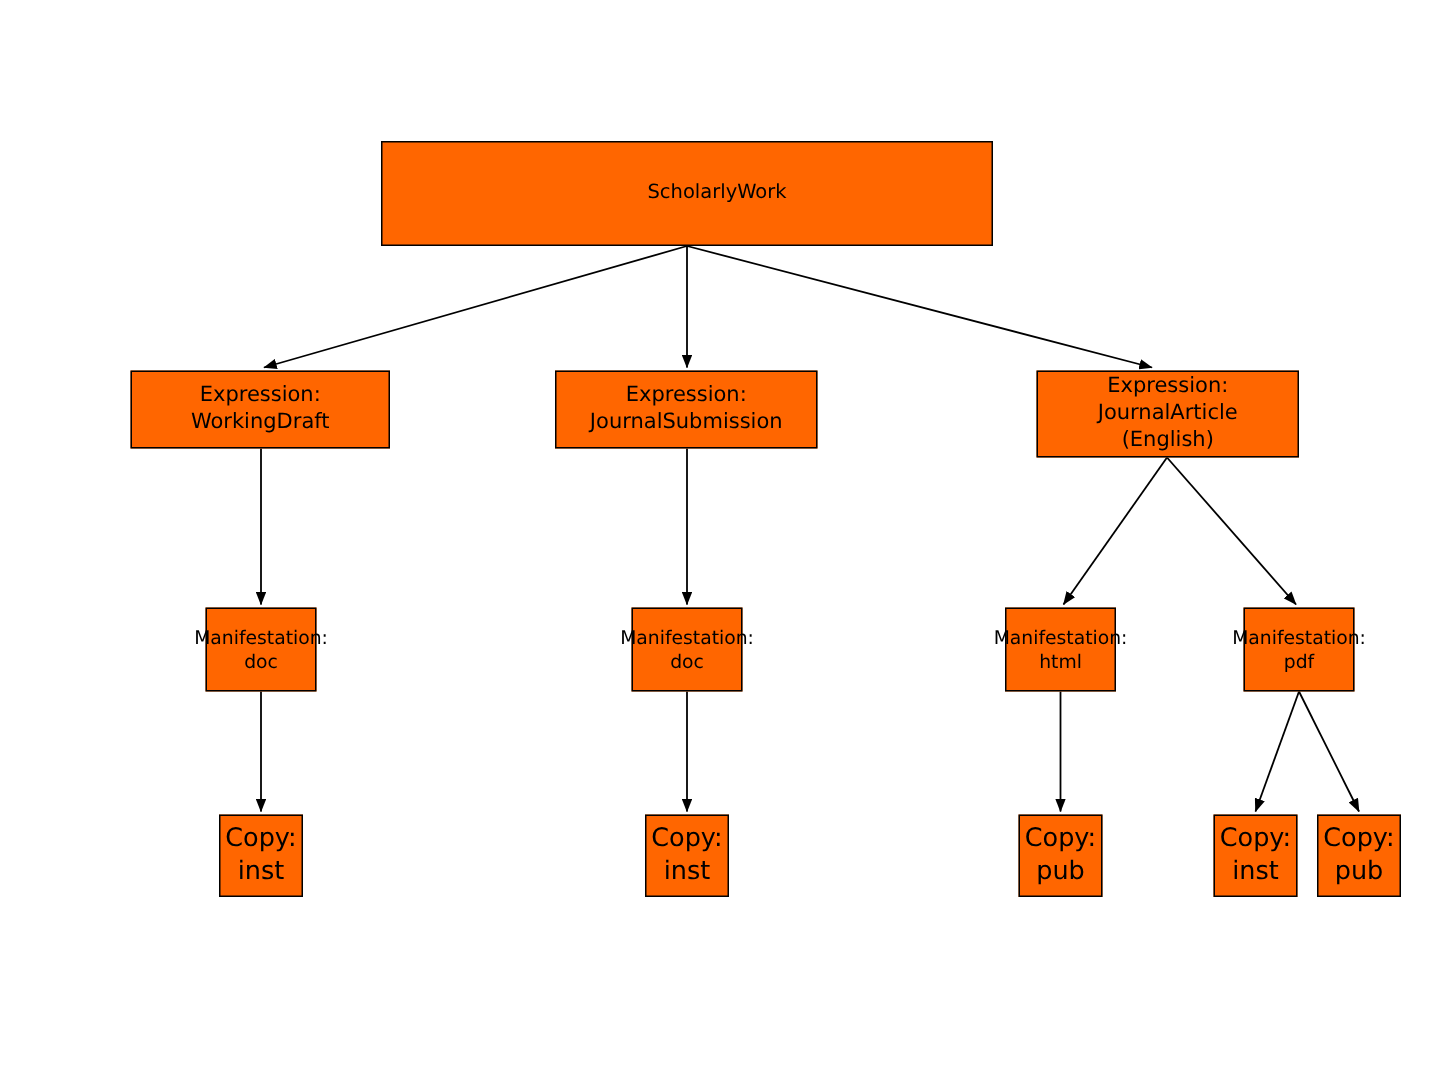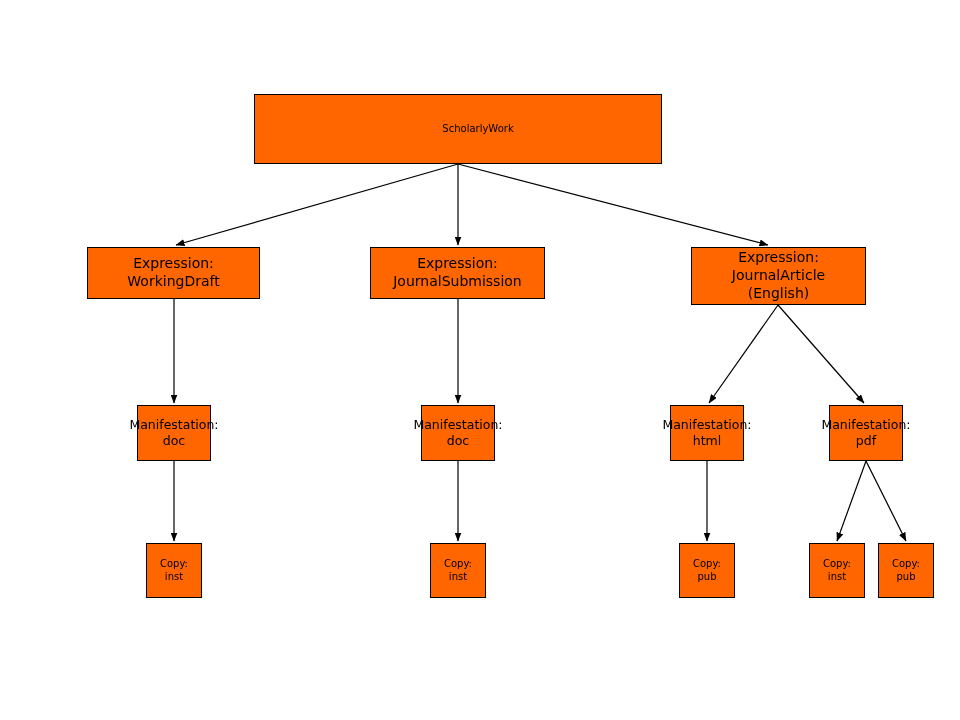--- a/index.html
+++ b/index.html
@@ -39,24 +39,24 @@
     z-index: 2;
   }
   .node-label {
     display: block;
     white-space: pre;
     line-height: 1.28;
     color: #000000;
     
     overflow: visible;
   }
-  .lvl-work .node-label   { font-size: 10px; margin-left: 40px; }
+  .lvl-work .node-label   { font-size: 13px; margin-left: 40px; }
   .lvl-expr .node-label   { font-size: 14px; }
   .lvl-manif .node-label  { font-size: 12.5px; }
-  .lvl-copy .node-label   { font-size: 10px; }
+  .lvl-copy .node-label   { font-size: 17px; }
   .node.overflow-text {
     overflow: visible;
   }
 </style>
 </head>
 <body>
 
 <div id="canvas">
 
   <svg id="edges" width="960" height="720" viewBox="0 0 960 720" xmlns="http://www.w3.org/2000/svg">

